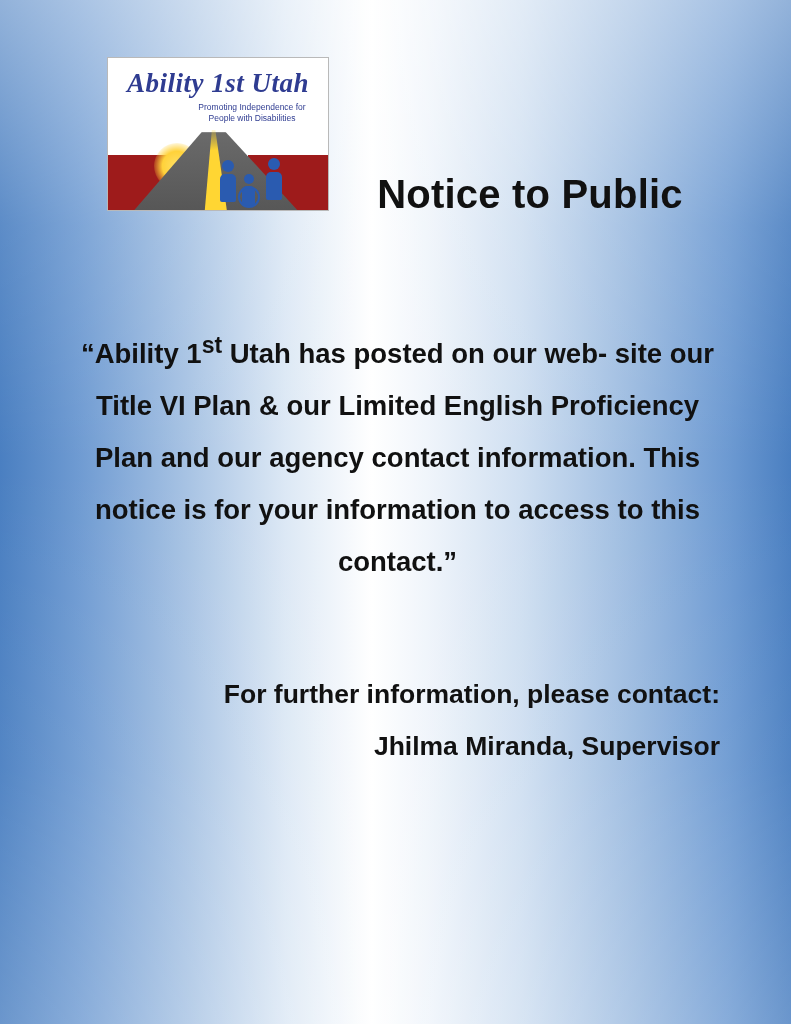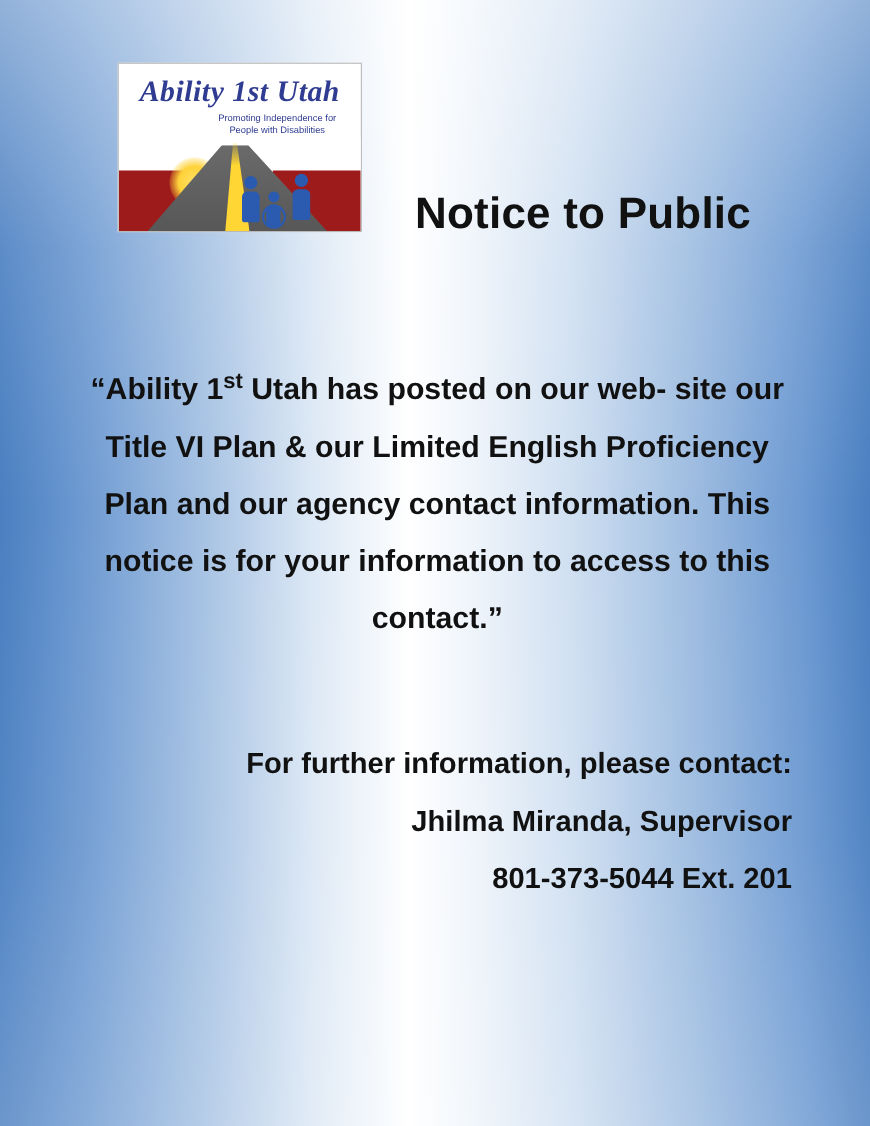--- a/index.html
+++ b/index.html
@@ -152,21 +152,21 @@
     left: 75px;
     top: 328px;
     width: 645px;
     text-align: center;
     font-size: 27.5px;
     font-weight: bold;
     line-height: 52px;
     color: #111111;
   }
   .quote sup {
-    font-size: 20px;
+    font-size: 23px;
     vertical-align: super;
     line-height: 0;
   }
 
   
   .contact {
     position: absolute;
     left: 75px;
     top: 668px;
     width: 645px;
@@ -219,16 +219,15 @@
     <span>site our Title VI Plan &amp; our Limited</span>
     <span>English Proficiency Plan and our agency</span>
     <span>contact information. This notice is for</span>
     <span>your information to access to this</span>
     <span>contact.”</span>
   </div>
 
   <div class="contact">
     <div>For further information, please contact:</div>
     <div>Jhilma Miranda, Supervisor</div>
-    <div>801-373-5044 Ext. 201</div>
   </div>
 
 </div>
 
 </body></html>

